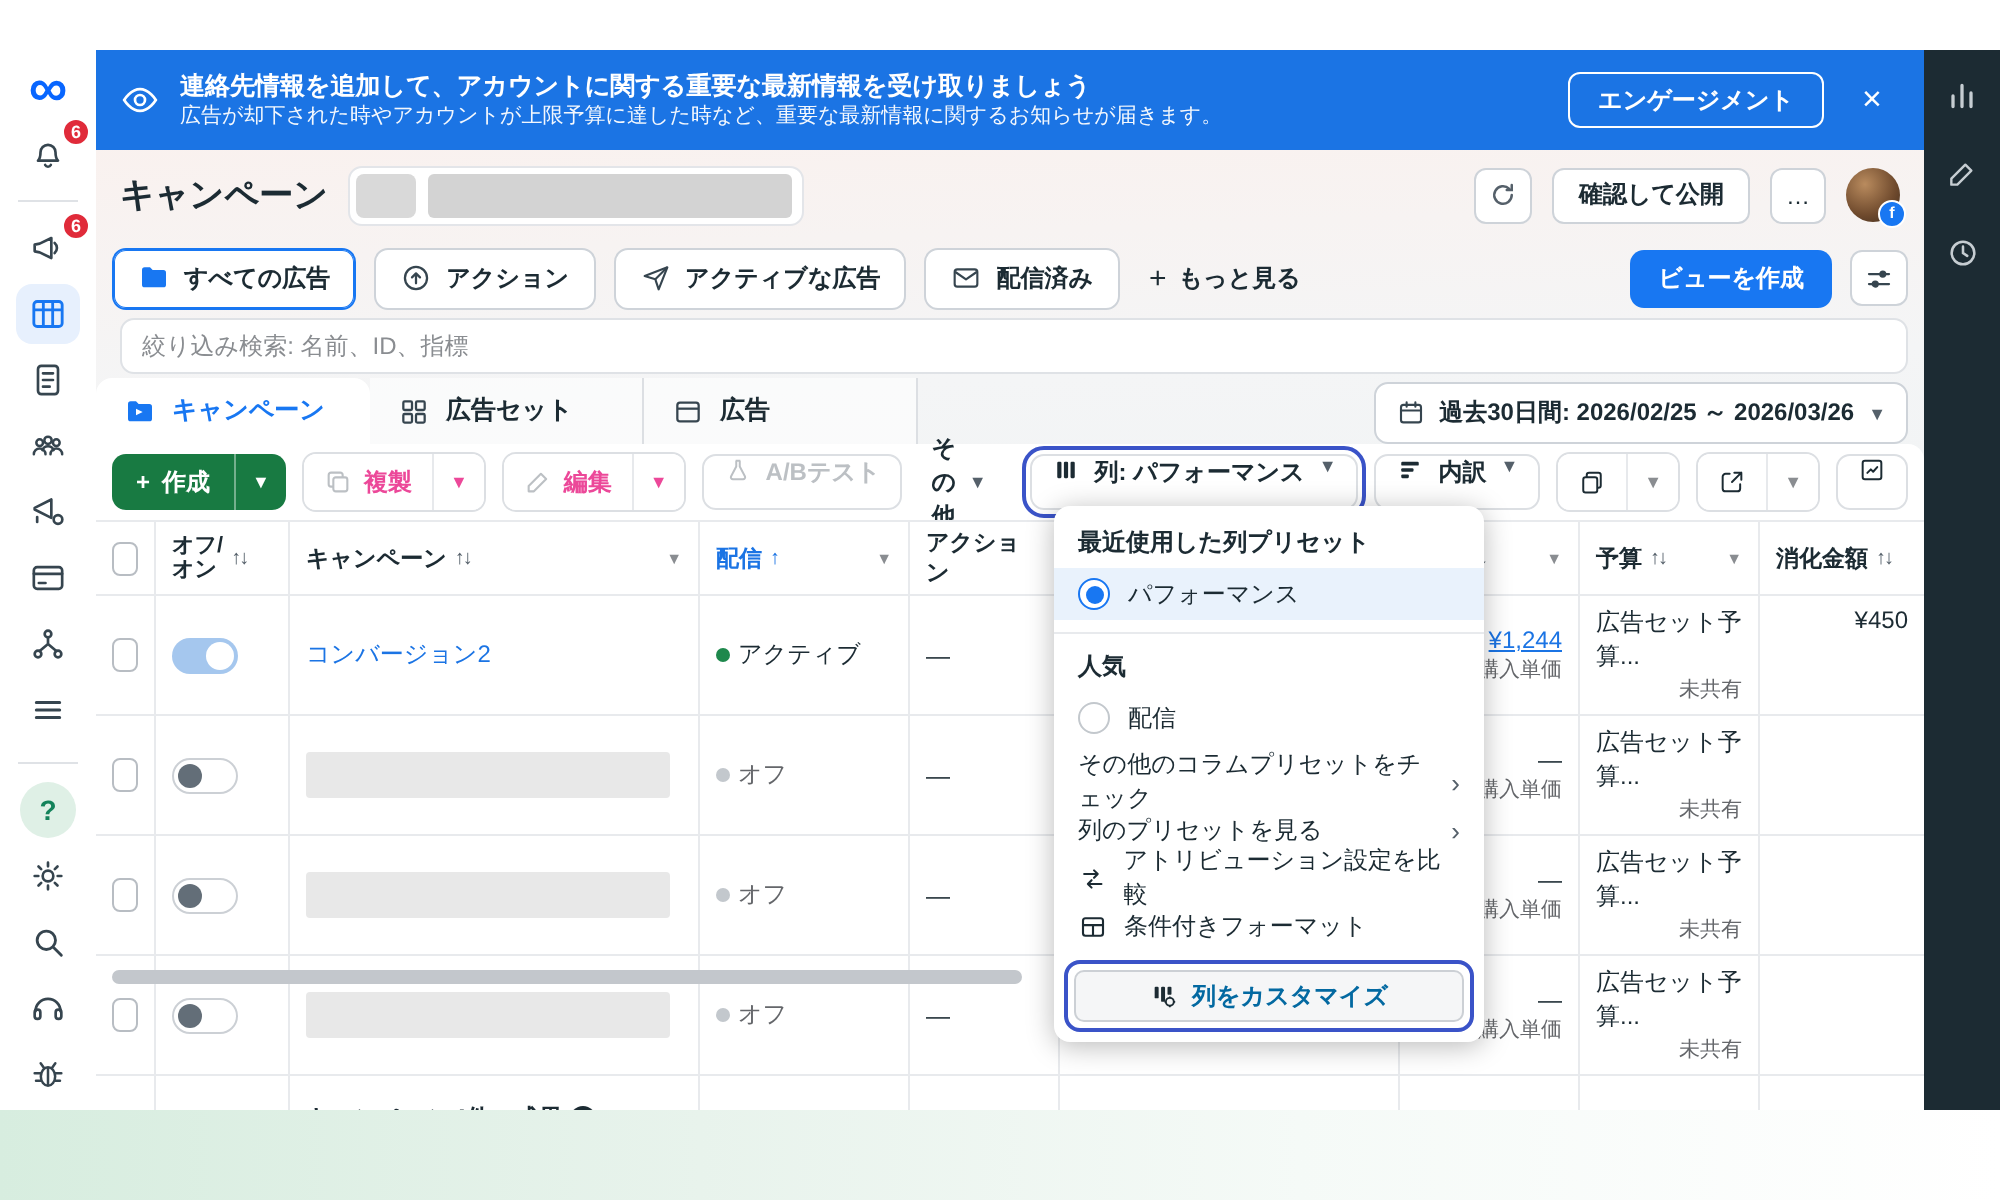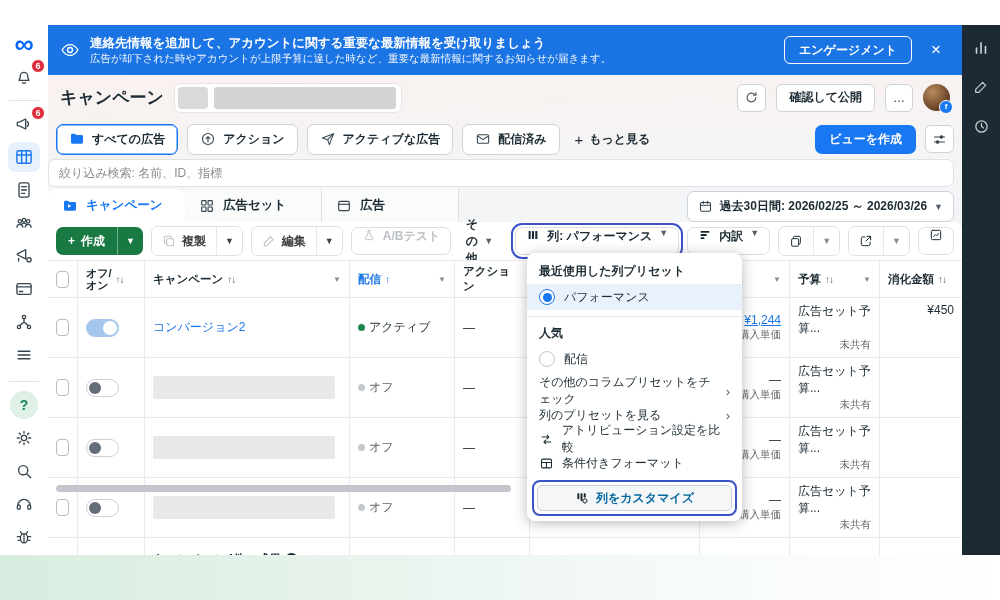--- a/index.html
+++ b/index.html
@@ -65,21 +65,21 @@
   .pill{height:29px;background:#fff;border:1px solid #ced3d9;border-radius:7px;display:flex;
        align-items:center;gap:7px;padding:0 12px;font-size:12px;font-weight:700;color:#1c2b33;
        cursor:pointer;font-family:inherit}
   .pill.active{border:1px solid #1877f2;box-shadow:0 0 0 .5px #1877f2 inset}
   .more-link{display:flex;align-items:center;gap:6px;font-size:12px;font-weight:700;cursor:pointer;padding:0 6px}
   .plus{font-size:15px;font-weight:400}
   .view-btn{height:29px;background:#1877f2;color:#fff;border:none;border-radius:7px;font-size:12px;
        font-weight:700;padding:0 14px;cursor:pointer;font-family:inherit}
 
   
-  .search-row{position:absolute;top:134px;left:0;right:8px;height:28px}
+  .search-row{position:absolute;top:134px;left:12px;right:8px;height:28px}
   .search-row input{width:100%;height:28px;box-sizing:border-box;border:1px solid #dfe2e6;
        border-radius:7px;padding:0 10px;font-size:12px;font-family:inherit;color:#1c2b33;background:#fff;outline:none}
   .search-row input::placeholder{color:#8a8d91}
 
   
   .tabs-row{position:absolute;top:164px;left:0;right:0;height:33px;display:flex}
   .ltab{height:33px;display:flex;align-items:center;gap:8px;padding:0 14px;box-sizing:border-box;
        font-size:12.5px;font-weight:700;color:#1c2b33;background:rgba(255,255,255,.55);
        border-right:1px solid #dcdfe3;cursor:pointer;width:137px}
   .ltab.sel{background:#fff;color:#1877f2;border-right:none;border-radius:8px 8px 0 0;width:137px}
@@ -91,21 +91,21 @@
   .card{position:absolute;top:197px;left:0;right:0;bottom:0;background:#fff;border-top-right-radius:8px}
   .toolbar{display:flex;align-items:center;height:38px;padding:0 8px;gap:8px}
   .split{display:inline-flex;border-radius:7px;overflow:hidden;flex:0 0 auto}
   .split button{background:#187a42;color:#fff;border:none;height:28px;display:flex;align-items:center;
        gap:6px;font-size:12px;font-weight:700;padding:0 12px;cursor:pointer;font-family:inherit}
   .split .split-c{border-left:1px solid rgba(255,255,255,.4);padding:0 8px;font-size:9px}
   .bgrp{display:inline-flex;border:1px solid #dcdfe3;border-radius:7px;overflow:hidden;background:#fff;flex:0 0 auto}
   .bgrp button{background:#fff;border:none;height:28px;display:flex;align-items:center;gap:6px;
        font-size:12px;font-weight:700;padding:0 10px;cursor:pointer;font-family:inherit;color:#1c2b33}
   .bgrp .sep{border-left:1px solid #e7e9ec;padding:0 8px;font-size:9px;color:#8a8d91}
-  .bgrp.off button{color:#404040}
+  .bgrp.off button{color:#ec4899}
   .btn{height:28px;background:#fff;border:1px solid #dcdfe3;border-radius:7px;display:flex;
        align-items:flex-start;gap:7px;font-size:12px;font-weight:700;padding:0 10px;cursor:pointer;
        font-family:inherit;color:#1c2b33;box-sizing:border-box;flex:0 0 auto}
   .btn.off{color:#bcc0c4}
   .txt-btn{height:28px;background:transparent;border:none;font-size:12px;font-weight:700;
        display:flex;align-items:center;gap:6px;cursor:pointer;font-family:inherit;color:#1c2b33}
   .caret{font-size:9px;color:#55606a}
   .hl{outline:2px solid #3a53c8;outline-offset:2px}
   .tb-spacer{flex:1}
 

